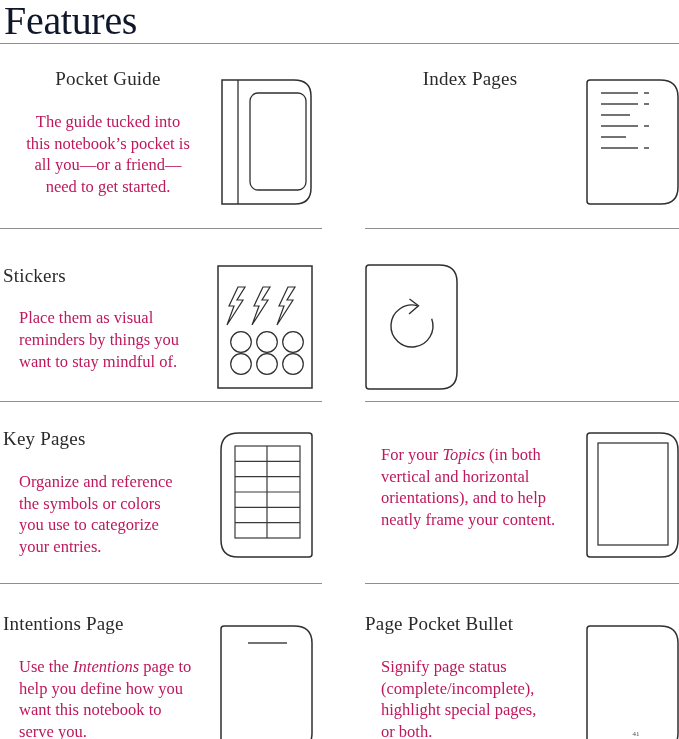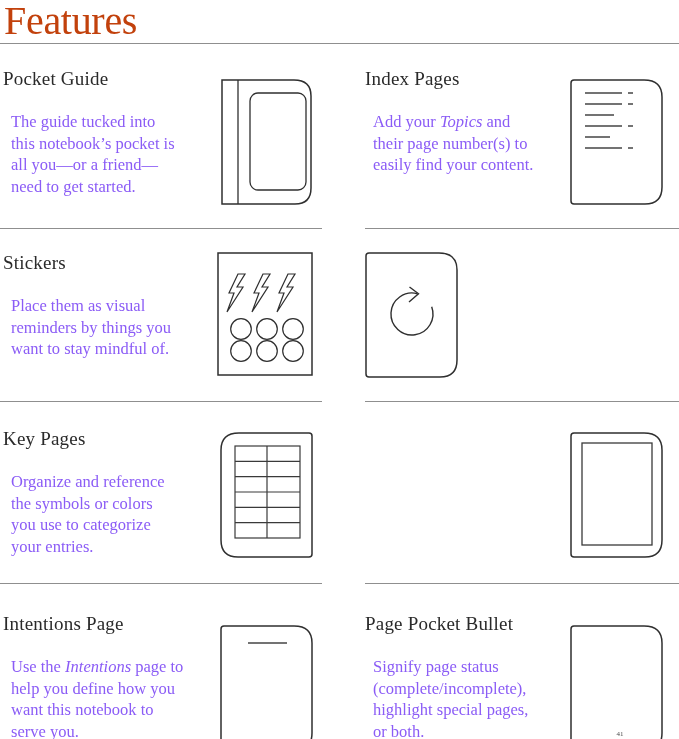--- a/index.html
+++ b/index.html
@@ -5,49 +5,49 @@
   html,body{margin:0;padding:0;}
   body{
     width:679px;height:739px;overflow:hidden;background:#ffffff;
     font-family:"Liberation Serif", serif;
     -webkit-font-smoothing:antialiased;
   }
   .page{width:679px;height:739px;}
   h1.page-title{
     margin:0;padding:2px 0 0 4px;
     font-size:40px;line-height:38px;font-weight:400;
-    letter-spacing:-0.3px;color:#c2410c;
+    letter-spacing:-0.3px;color:#0f172a;
   }
   .rule{border-bottom:1px solid #8f8f8f;margin-top:3px;}
   .grid{
     display:grid;
     grid-template-columns:322px 314px;
     column-gap:43px;
   }
   .cell{
     box-sizing:border-box;
     display:flex;justify-content:space-between;align-items:flex-start;
   }
   .r2,.r3,.r4{border-top:1px solid #8f8f8f;}
-  .r1{height:184px;padding-top:24px;}
-  .r2{height:173px;padding-top:23px;}
+  .r1{height:184px;padding-top:24px;text-align:center;}
+  .r2{height:173px;padding-top:23px;align-items:center;}
   .r3{height:182px;padding-top:26px;}
   .r4{height:128px;padding-top:29px;}
   .cl{padding-left:3px;padding-right:9px;}
-  .cr{padding-right:16px;}
+  .cr{padding-right:0;}
   .txt{width:210px;}
   h2.ft{
     margin:0 0 20px 0;
     font-size:19px;line-height:1.2;font-weight:400;
     color:#2a2a2a;letter-spacing:0.2px;
   }
   p.fd{
-    margin:8px;
+    margin:16px;
     font-size:16.5px;line-height:21.7px;
-    color:#8b5cf6;
+    color:#be185d;
     white-space:pre-line;
   }
   p.fd em{font-style:italic;}
   .ic{flex-shrink:0;}
   .r1 .ic{margin-top:11px;}
   .r2 .ic{margin-top:0;}
   .r3 .ic{margin-top:4px;}
   .r4 .ic{margin-top:12px;}
   .ic svg{display:block;}
   .ic svg text{font-family:"Liberation Serif", serif;}
@@ -75,23 +75,20 @@
           <path d="M2 1 L74 1 Q91 1 91 17 L91 109 Q91 125 75 125 L2 125 Z" stroke="#2f2f2f" stroke-width="1.5" fill="none"></path>
           <line x1="18" y1="1" x2="18" y2="125" stroke="#2f2f2f" stroke-width="1.3"></line>
           <rect x="30" y="14" width="56" height="97" rx="8" stroke="#2f2f2f" stroke-width="1.3" fill="none"></rect>
         </svg>
       </div>
     </section>
 
     <section class="cell r1 cr">
       <div class="txt">
         <h2 class="ft">Index Pages</h2>
-        <p class="fd"><span>Add your </span><em>Topics</em><span> and
-their page number(s) to
-easily find your content.</span></p>
       </div>
       <div class="ic">
         <svg width="93" height="126" viewBox="0 0 93 126" fill="none" xmlns="http://www.w3.org/2000/svg">
           <path d="M1 4 Q1 1 4 1 L74 1 Q92 1 92 18 L92 108 Q92 125 75 125 L4 125 Q1 125 1 122 Z" stroke="#2f2f2f" stroke-width="1.5" fill="none"></path>
           <g stroke="#454545" stroke-width="1.5">
             <line x1="15" y1="14" x2="52" y2="14"></line>
               <line x1="58" y1="14" x2="63" y2="14"></line>
             <line x1="15" y1="25" x2="52" y2="25"></line>
               <line x1="58" y1="25" x2="63" y2="25"></line>
             <line x1="15" y1="36" x2="44" y2="36"></line>
@@ -159,20 +156,24 @@
             <line x1="15" y1="60" x2="80" y2="60"></line>
             <line x1="15" y1="75.3" x2="80" y2="75.3"></line>
             <line x1="15" y1="90.7" x2="80" y2="90.7"></line>
           </g>
         </svg>
       </div>
     </section>
 
     <section class="cell r3 cr">
       <div class="txt">
+        <p class="fd"><span>For your </span><em>Topics</em><span> (in both
+vertical and horizontal
+orientations), and to help
+neatly frame your content.</span></p>
       </div>
       <div class="ic">
         <svg width="93" height="126" viewBox="0 0 93 126" fill="none" xmlns="http://www.w3.org/2000/svg">
           <path d="M1 4 Q1 1 4 1 L74 1 Q92 1 92 18 L92 108 Q92 125 75 125 L4 125 Q1 125 1 122 Z" stroke="#2f2f2f" stroke-width="1.5" fill="none"></path>
           <rect x="12" y="11" width="70" height="102" stroke="#3a3a3a" stroke-width="1.3" fill="none"></rect>
         </svg>
       </div>
     </section>
 
     <section class="cell r4 cl">

